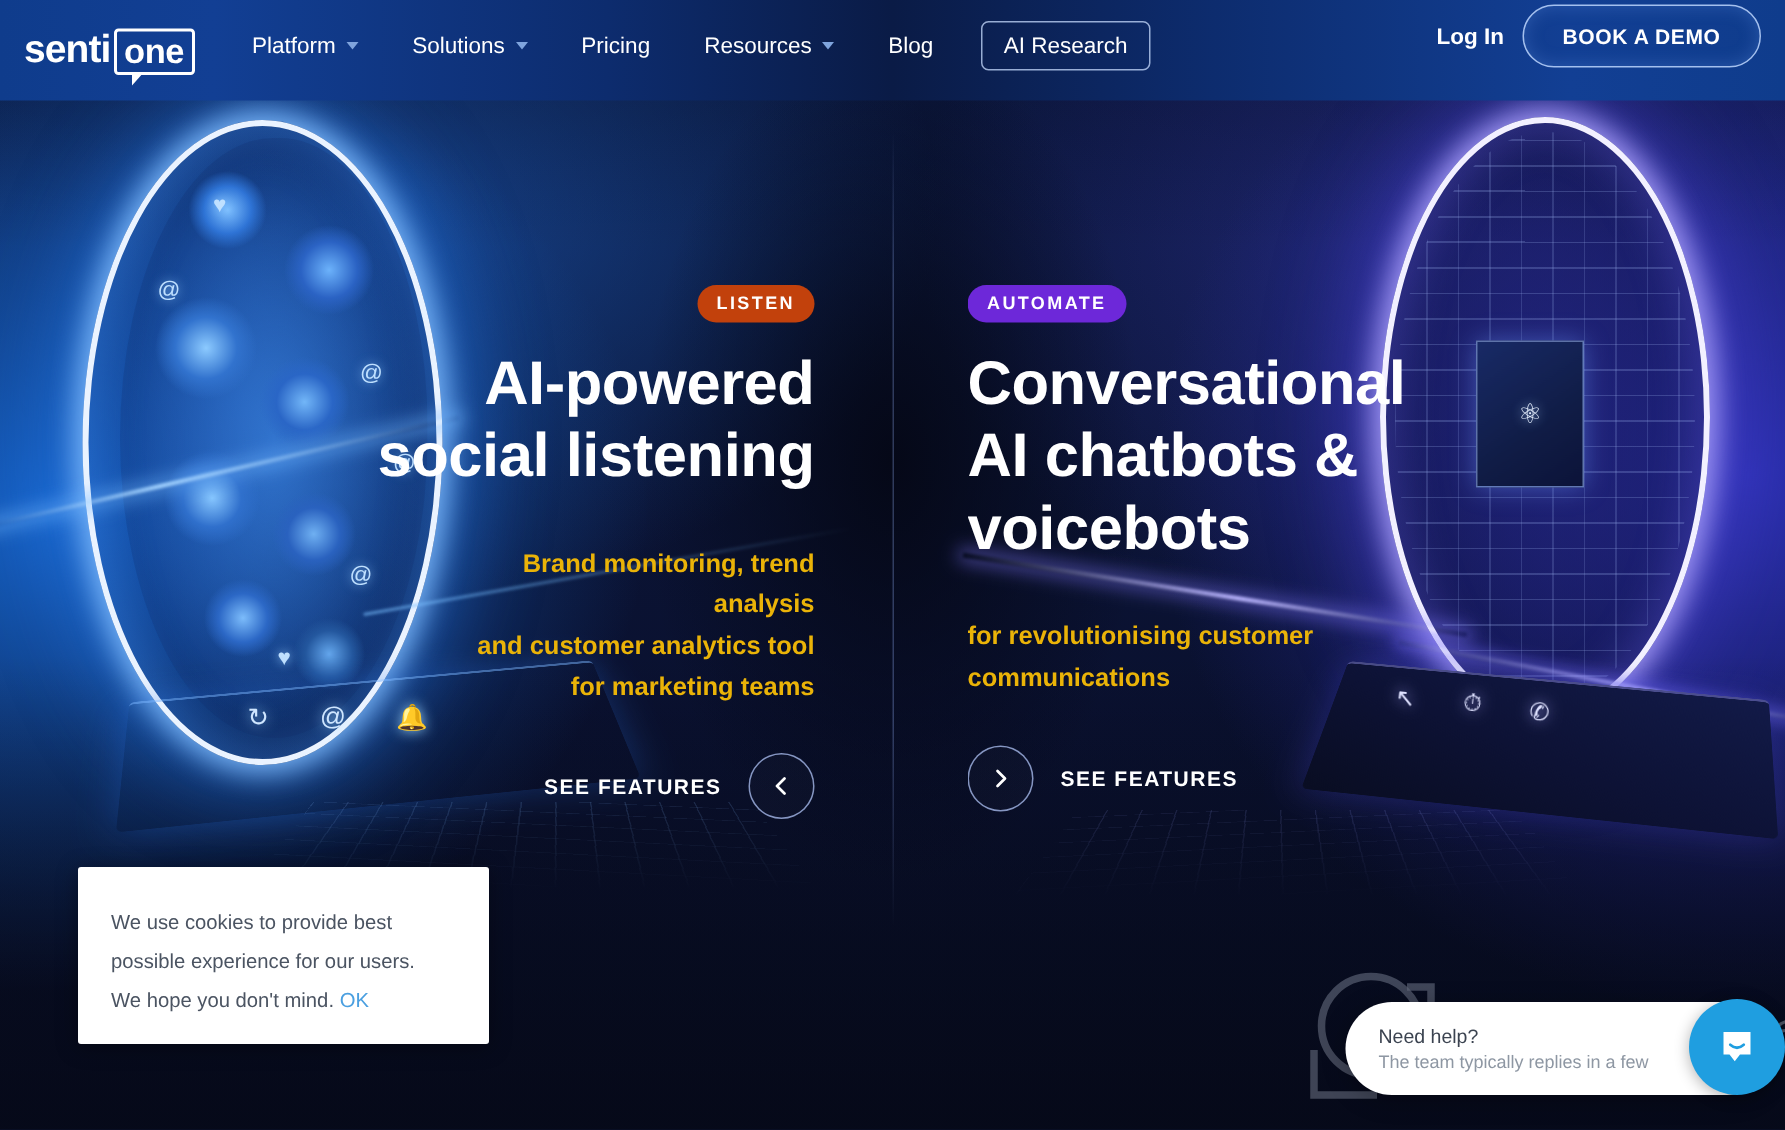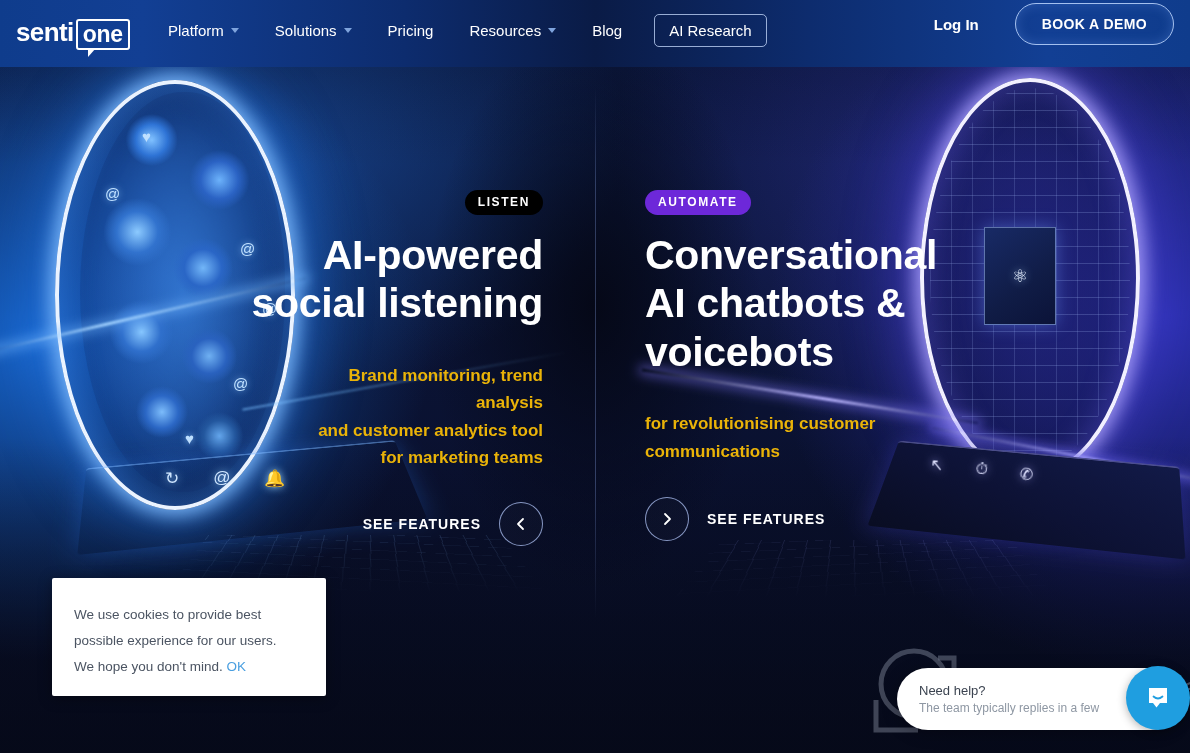--- a/index.html
+++ b/index.html
@@ -153,39 +153,39 @@
   .nav{ position:absolute; left:150px; top:0; height:60px; display:flex; align-items:center; gap:0; }
   .nav-item{
     display:flex; align-items:center; gap:7px; color:#fff; font-size:15px;
     padding:0 18px; cursor:pointer; white-space:nowrap;
   }
   .caret{ width:0;height:0;border-left:4.5px solid transparent;border-right:4.5px solid transparent;border-top:5px solid #7fa4dd; display:inline-block; }
   .nav-outline{
     margin-left:14px; border:1px solid rgba(200,220,255,.75); border-radius:5px;
     padding:7px 14px; color:#fff; font-size:15px; cursor:pointer; white-space:nowrap;
   }
-  .right-nav{ position:absolute; right:16px; top:0; height:48px; display:flex; align-items:center; gap:26px; }
+  .right-nav{ position:absolute; right:16px; top:0; height:48px; display:flex; align-items:center; gap:2px; }
   .login{ color:#fff; font-size:15px; font-weight:600; cursor:pointer; padding:6px 10px; }
   .demo-btn{
     border:1.5px solid rgba(190,215,255,.85); border-radius:26px;
     padding:12px 26px; color:#fff; font-size:14px; font-weight:700; letter-spacing:.4px;
     cursor:pointer; white-space:nowrap;
     box-shadow:0 0 12px rgba(120,170,255,.25) inset;
   }
 
   
   .panel-left{
     position:absolute; left:0; top:190px; width:560px; z-index:20;
     text-align:right; padding-right:17px;
   }
   .badge{
     display:inline-block; border-radius:14px; padding:5px 13px 6px;
     font-size:12px; font-weight:700; letter-spacing:1.6px; color:#fff;
   }
-  .badge.listen{ background:#000000; }
+  .badge.listen{ background:#c2410c; }
   .badge.automate{ background:#6d28d9; }
   .h1{
     color:#fff; font-size:41px; font-weight:700; line-height:1.18; margin-top:16px;
     letter-spacing:-.3px;
   }
   .sub{
     color:#eab308; font-size:17px; line-height:1.62; margin-top:34px; font-weight:700;
   }
   .cta-left{
     display:flex; align-items:center; justify-content:flex-end; gap:18px; margin-top:30px;

